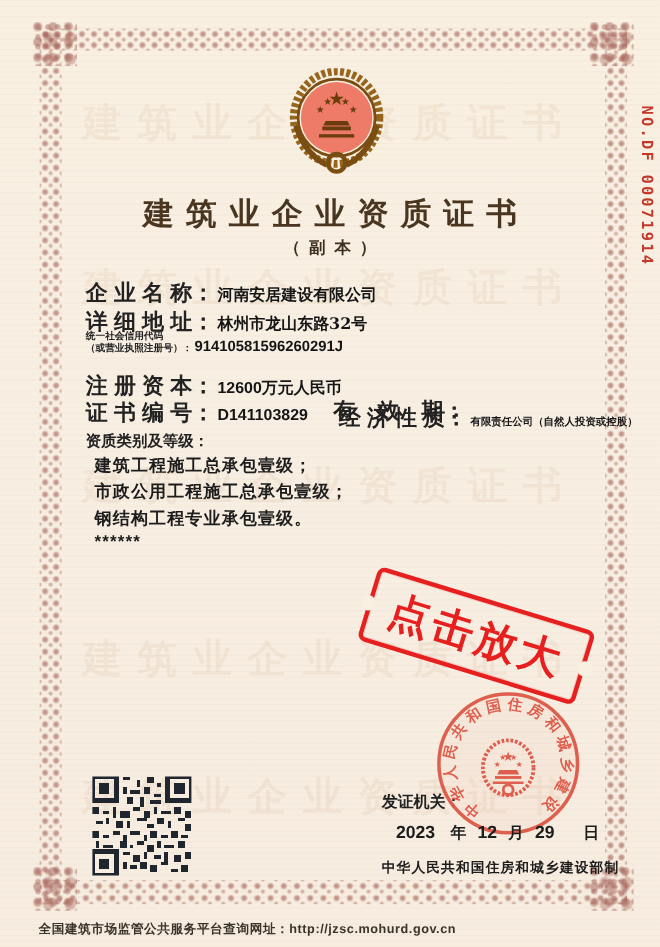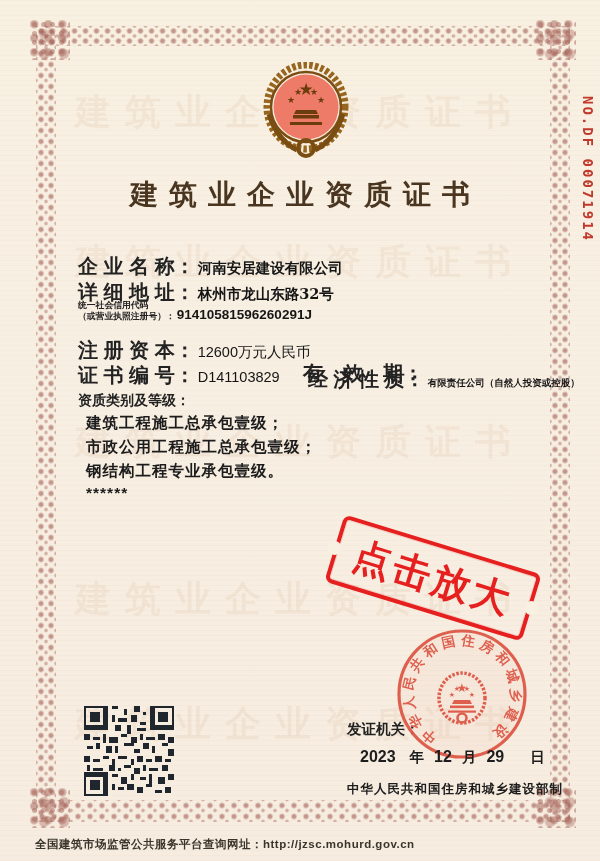--- a/index.html
+++ b/index.html
@@ -40,21 +40,21 @@
   .title{position:absolute;left:0;top:176px;width:100%;text-align:center;z-index:4;
     font-family:"DejaVu Serif",serif;font-weight:bold;font-size:28px;letter-spacing:11px;
     color:#4a3620;text-indent:11px;}
   .subtitle{position:absolute;left:0;top:216px;width:100%;text-align:center;z-index:4;
     font-family:"DejaVu Serif",serif;font-weight:bold;font-size:15px;letter-spacing:8px;
     color:#3c2f1e;text-indent:8px;}
   
   .row{position:absolute;z-index:4;white-space:nowrap;display:flex;align-items:baseline;}
   .lbl{font-weight:bold;color:#222;font-size:20px;font-family:"Liberation Sans",sans-serif;}
   .val{font-family:"DejaVu Serif",serif;font-weight:600;color:#151515;font-size:14.5px;margin-left:3px;}
-  .val.num{font-family:"Liberation Sans",sans-serif;font-weight:normal;text-align:center;}
+  .val.num{font-family:"Liberation Sans",sans-serif;font-weight:bold;text-align:center;}
   .val.small{font-size:9.5px;margin-top:24px;}
   .credit-lbl{font-weight:bold;color:#222;font-size:8.8px;line-height:11px;}
   .credit-val{font-family:"Liberation Sans",sans-serif;font-weight:bold;color:#151515;
     font-size:13.5px;margin-left:2px;align-self:flex-end;}
   .qual-head{position:absolute;left:78px;top:392px;z-index:4;font-weight:bold;color:#222;font-size:14px;}
   .qual-item{position:absolute;left:86px;z-index:4;font-family:"DejaVu Serif",serif;
     font-weight:bold;color:#1c1c1c;font-size:15.5px;letter-spacing:1px;}
   
   .stamp{position:absolute;left:330px;top:543px;width:198px;height:62px;z-index:6;
     border:4px solid #e61f1f;border-radius:7px;transform:rotate(17deg);
@@ -115,20 +115,21 @@
       <path d="M31 52 L55 52 L53 48 L33 48 Z" fill="#6b3d0c"></path>
       <rect x="30" y="53" width="26" height="3.5" fill="#6b3d0c"></rect>
       <rect x="27" y="60" width="32" height="3" fill="#6b3d0c"></rect>
       <path d="M6 52 Q14 78 34 88" fill="none" stroke="#7a4d12" stroke-width="5"></path>
       <path d="M80 52 Q72 78 52 88" fill="none" stroke="#7a4d12" stroke-width="5"></path>
       <circle cx="43" cy="86" r="8" fill="none" stroke="#7a4d12" stroke-width="4"></circle>
     </svg>
   </div>
 
   <div class="title">建筑业企业资质证书</div>
+  <div class="subtitle">（副本）</div>
 
   <div class="row" style="left:78px;top:253px;">
     <span class="lbl">企 业 名 称：</span>
     <span class="val">河南安居建设有限公司</span>
   </div>
   <div class="row" style="left:78px;top:279px;">
     <span class="lbl">详 细 地 址：</span>
     <span class="val">林州市龙山东路32号</span>
   </div>
   <div class="row" style="left:78px;top:300px;">

